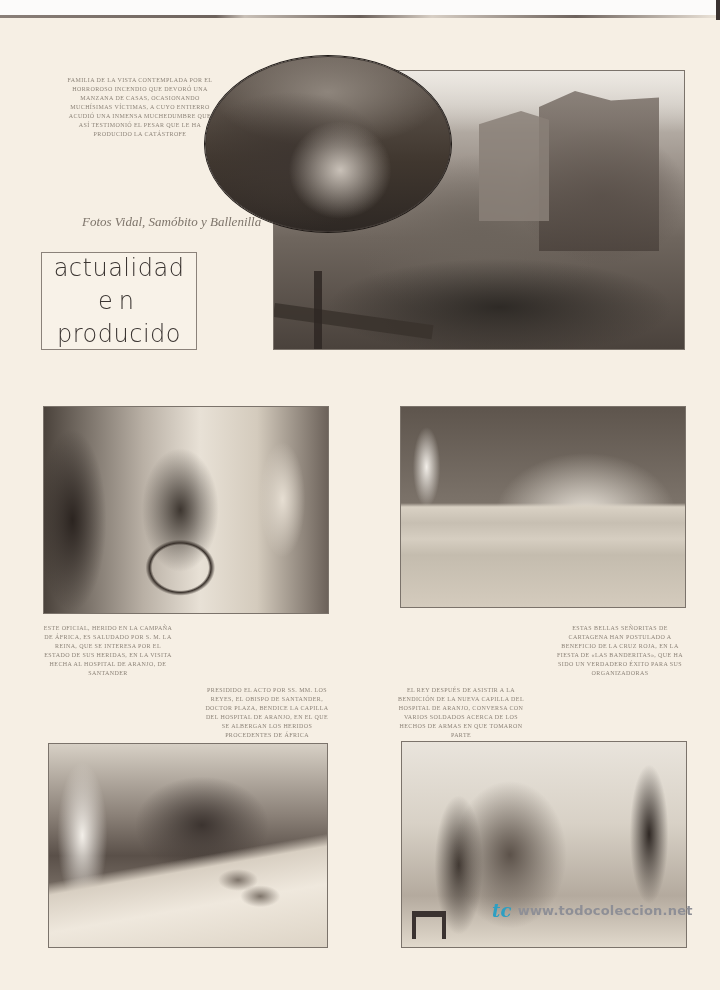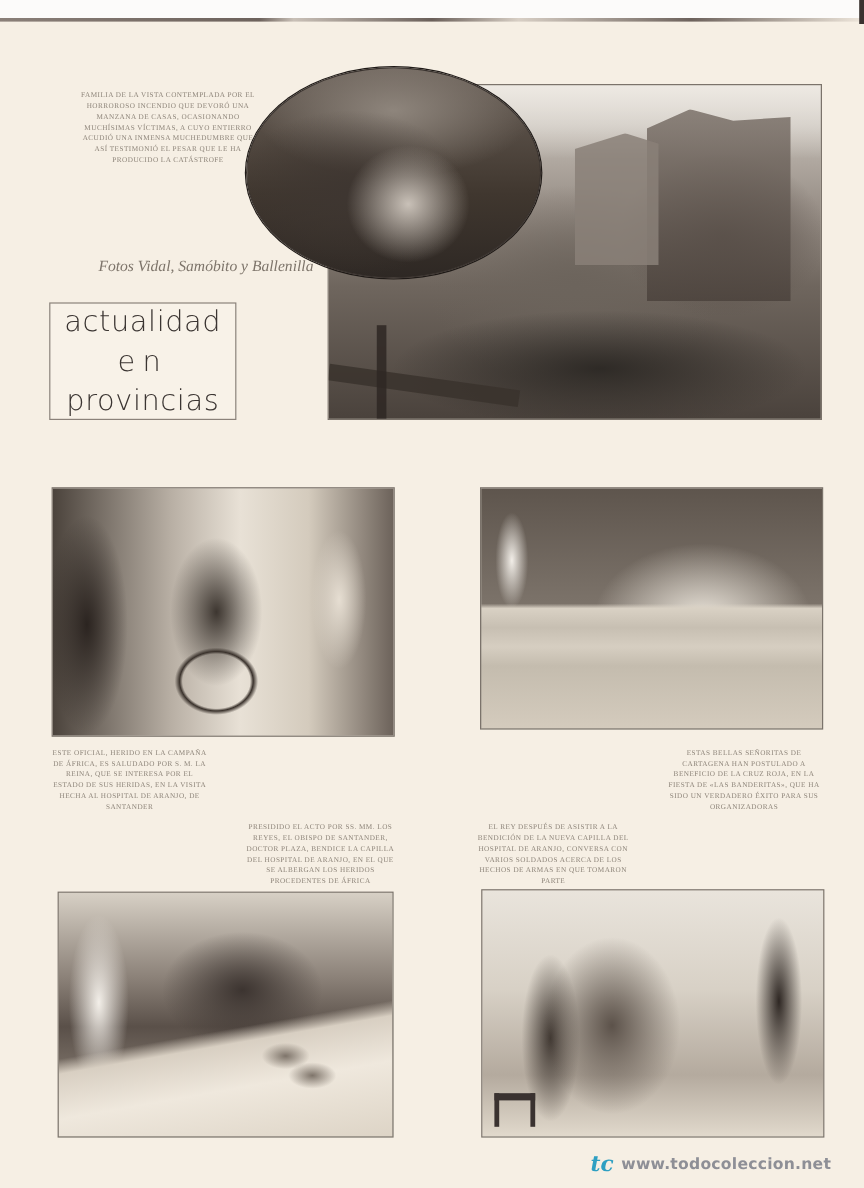--- a/index.html
+++ b/index.html
@@ -84,40 +84,40 @@
     background:
       radial-gradient(ellipse 8% 40% at 87% 45%, #2e2723 0%, transparent 85%),
       radial-gradient(ellipse 25% 45% at 38% 55%, #5c524a 0%, transparent 80%),
       radial-gradient(ellipse 10% 40% at 20% 60%, #3f3731 0%, transparent 85%),
       linear-gradient(180deg, #e9e4dc 0%, #d8d1c6 40%, #b4aa9e 75%, #e1d9cc 100%);
   }
   .stool { position:absolute; left:10px; bottom:8px; width:34px; height:28px; border-top:6px solid #3a3230;
            border-left:4px solid #3a3230; border-right:4px solid #3a3230; box-sizing:border-box; }
 
   .watermark {
-    position:absolute; left:492px; top:960px; display:flex; align-items:center; gap:6px;
+    position:absolute; left:492px; top:900px; display:flex; align-items:center; gap:6px;
     font-family:"DejaVu Sans", sans-serif; font-weight:bold; font-size:13px; color:#8e8f96; letter-spacing:0.2px;
   }
   .wm-logo { font-size:18px; color:#2e9fc2; font-style:italic; font-weight:bold; font-family:"DejaVu Serif", serif; }
 </style>
 </head>
 <body>
 
 <div class="topband"></div>
 <div class="topline"></div>
 <div class="rightedge"></div>
 
 <div class="caption" style="left:66px; top:76px; width:148px;">Familia de la vista contemplada por el horroroso incendio que devoró una manzana de casas, ocasionando muchísimas víctimas, a cuyo entierro acudió una inmensa muchedumbre que así testimonió el pesar que le ha producido la catástrofe</div>
 
 <div class="credit" style="left:82px; top:190px;">Fotos Vidal, Samóbito y Ballenilla</div>
 
 <div class="title-box">
   <span class="t1">actualidad</span>
   <span class="t2">en</span>
-  <span class="t3">provincias</span>
+  <span class="t3">producido</span>
 </div>
 
 <div class="photo ph-ruins">
   <div class="ruin-bldg" style="left:265px; top:20px; width:120px; height:160px; background:linear-gradient(180deg,#7b7169,#4b423c); clip-path:polygon(0 10%,30% 0,60% 6%,100% 4%,100% 100%,0 100%);"></div>
   <div class="ruin-bldg" style="left:205px; top:40px; width:70px; height:110px; background:#8a8078; clip-path:polygon(0 12%,60% 0,100% 8%,100% 100%,0 100%);"></div>
   <div class="ruin-bldg" style="left:0; top:232px; width:160px; height:14px; background:#3a322d; transform:rotate(8deg); transform-origin:left;"></div>
   <div class="ruin-bldg" style="left:40px; top:200px; width:8px; height:78px; background:#2e2723;"></div>
 </div>
 
 <div class="oval"></div>

